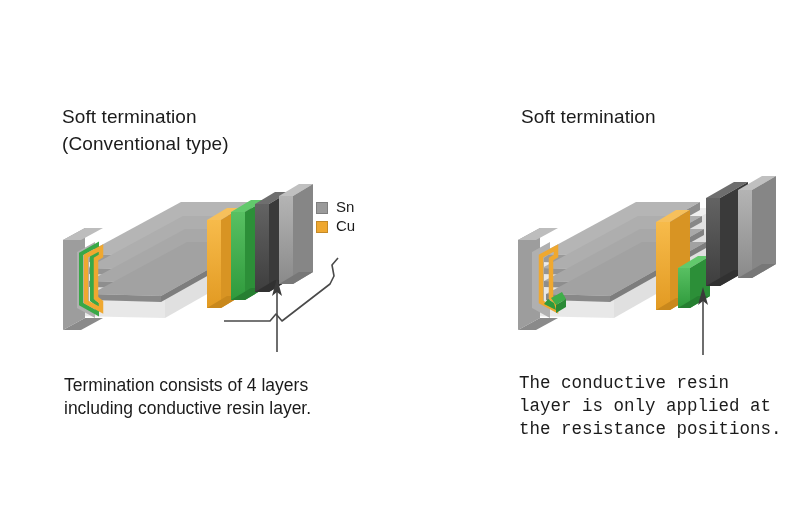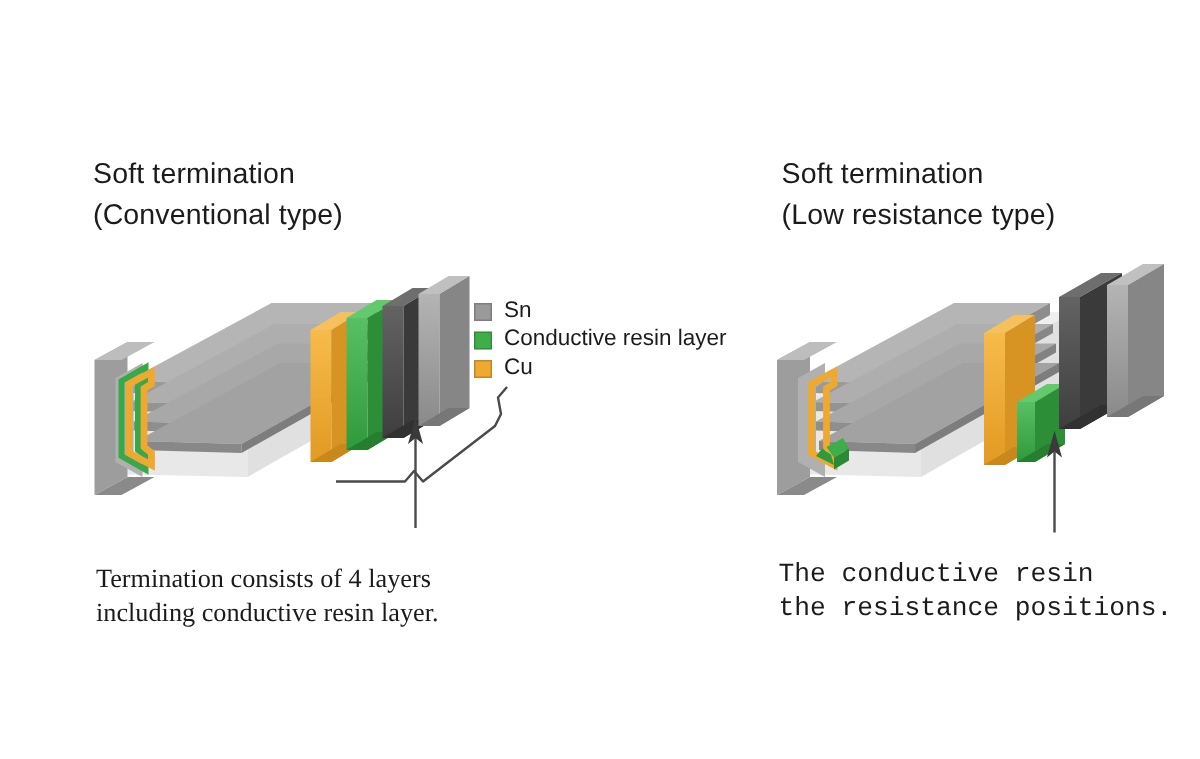--- a/index.html
+++ b/index.html
@@ -140,46 +140,41 @@
   </div>
 
   <div class="marker" style="left:222px;top:248px;">
     <svg width="125" height="110" viewBox="0 0 125 110">
       <path d="M2,73 L48,73 L54,66 L60,73 L108,36 L112,28 L110,17 L116,10" fill="none" stroke="#4a4a4a" stroke-width="1.6" stroke-linejoin="round"></path>
       <path d="M55,104 L55,42" stroke="#4a4a4a" stroke-width="1.6"></path>
       <polygon points="55,30 50,48 55,44 60,48" fill="#3a3a3a"></polygon>
     </svg>
   </div>
 
-  <div class="caption" style="left:64px;top:374px;font-family:Liberation Serif, serif;">
+  <div class="caption" style="left:64px;top:374px;">
     <span>Termination consists of 4 layers</span>
     <span>including conductive resin layer.</span>
   </div>
 </div>
 
 <div class="legend">
   <div class="legend-row">
     <span class="swatch" style="background:#9a9a9a;"></span>
     <span class="legend-label">Sn</span>
   </div>
   <div class="legend-row">
-    <span class="swatch" style="background:#3fae49;"></span>
-    <span class="legend-label">Conductive resin layer</span>
-  </div>
-  <div class="legend-row">
     <span class="swatch" style="background:#efa830;"></span>
     <span class="legend-label">Cu</span>
   </div>
 </div>
 
 <div class="panel panel-right">
 
   <div class="heading" style="left:121px;top:103px;">
     <span>Soft termination</span>
-    <span class="l2">(Low resistance type)</span>
   </div>
 
   <div class="art" style="left:110px;top:168px;">
     <svg width="290" height="190" viewBox="0 0 290 190">
       <defs>
         <linearGradient id="snGradR" x1="0" y1="0" x2="0" y2="1">
           <stop offset="0" stop-color="#b4b4b4"></stop>
           <stop offset="1" stop-color="#8a8a8a"></stop>
         </linearGradient>
         <linearGradient id="niGradR" x1="0" y1="0" x2="0" y2="1">
@@ -265,15 +260,16 @@
 
   <div class="marker" style="left:288px;top:285px;">
     <svg width="30" height="72" viewBox="0 0 30 72">
       <path d="M15,70 L15,16" stroke="#4a4a4a" stroke-width="1.6"></path>
       <polygon points="15,2 10,20 15,16 20,20" fill="#3a3a3a"></polygon>
     </svg>
   </div>
 
   <div class="caption" style="left:119px;top:372px;font-family:Liberation Mono, monospace;">
     <span>The conductive resin</span>
+    <span>layer is only applied at</span>
     <span>the resistance positions.</span>
   </div>
 </div>
 
 </body></html>

